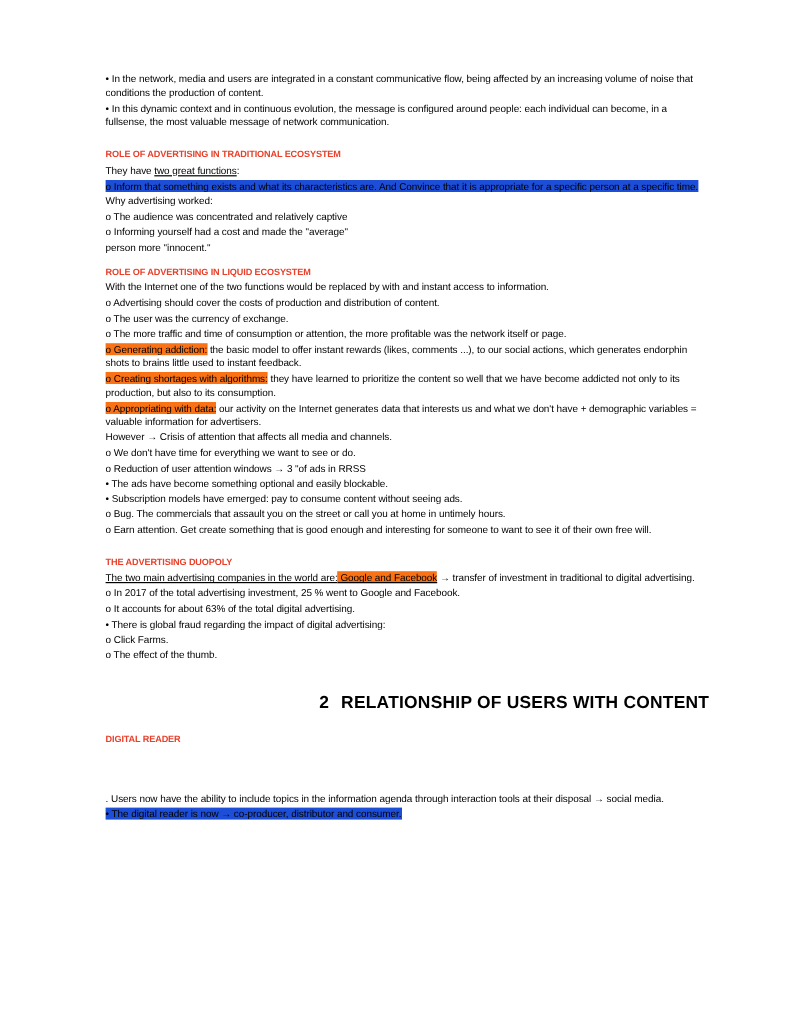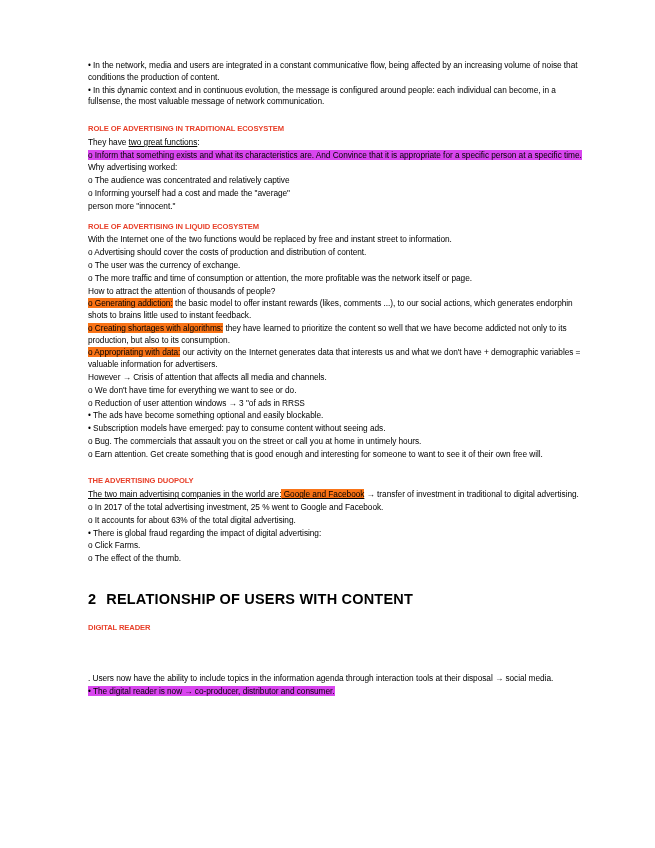--- a/index.html
+++ b/index.html
@@ -34,30 +34,30 @@
     font-size: 7.6px;
     letter-spacing: -0.1px;
     margin: 9px 0 2px 0;
   }
   .hl {
     background: #f97316;
   }
   .u { text-decoration: underline; }
   .gap-sm { height: 6px; }
   h2.chapter {
-    text-align: left;
+    text-align: right;
     font-size: 14.5px;
     font-weight: bold;
     letter-spacing: 0.2px;
     margin: 24px 0 14px 0;
   }
   .chapter .num { margin-right: 10px; }
   .bold { font-weight: normal; margin-top: 39px; }
   .hl-block {
-    background: #d946ef;
+    background: #1d4ed8;
     display: inline;
     box-decoration-break: clone;
     -webkit-box-decoration-break: clone;
   }
 </style>
 </head>
 <body>
 
 <div class="page">
 
@@ -73,25 +73,24 @@
     <p><span>They have </span><span class="u">two great functions</span><span>:</span></p>
     <p><span class="hl-block">o Inform that something exists and what its characteristics are. And Convince that it is appropriate for a specific person at a specific time.</span></p>
     <p>Why advertising worked:</p>
     <p>o The audience was concentrated and relatively captive</p>
     <p>o Informing yourself had a cost and made the "average"</p>
     <p>person more "innocent."</p>
   </div>
 
   <div class="block">
     <p class="sec-head">ROLE OF ADVERTISING IN LIQUID ECOSYSTEM</p>
-    <p>With the Internet one of the two functions would be replaced by free and instant street to information.</p>
+    <p>With the Internet one of the two functions would be replaced by with and instant access to information.</p>
     <p>o Advertising should cover the costs of production and distribution of content.</p>
     <p>o The user was the currency of exchange.</p>
     <p>o The more traffic and time of consumption or attention, the more profitable was the network itself or page.</p>
-    <p>How to attract the attention of thousands of people?</p>
 
     <p><span class="hl">o Generating addiction:</span><span> the basic model to offer instant rewards (likes, comments ...), to our social actions, which generates endorphin shots to brains little used to instant feedback.</span></p>
     <p><span class="hl">o Creating shortages with algorithms:</span><span> they have learned to prioritize the content so well that we have become addicted not only to its production, but also to its consumption.</span></p>
     <p><span class="hl">o Appropriating with data:</span><span> our activity on the Internet generates data that interests us and what we don't have + demographic variables = valuable information for advertisers.</span></p>
 
     <p>However → Crisis of attention that affects all media and channels.</p>
     <p>o We don't have time for everything we want to see or do.</p>
     <p>o Reduction of user attention windows → 3 "of ads in RRSS</p>
     <p>• The ads have become something optional and easily blockable.</p>
     <p>• Subscription models have emerged: pay to consume content without seeing ads.</p>

